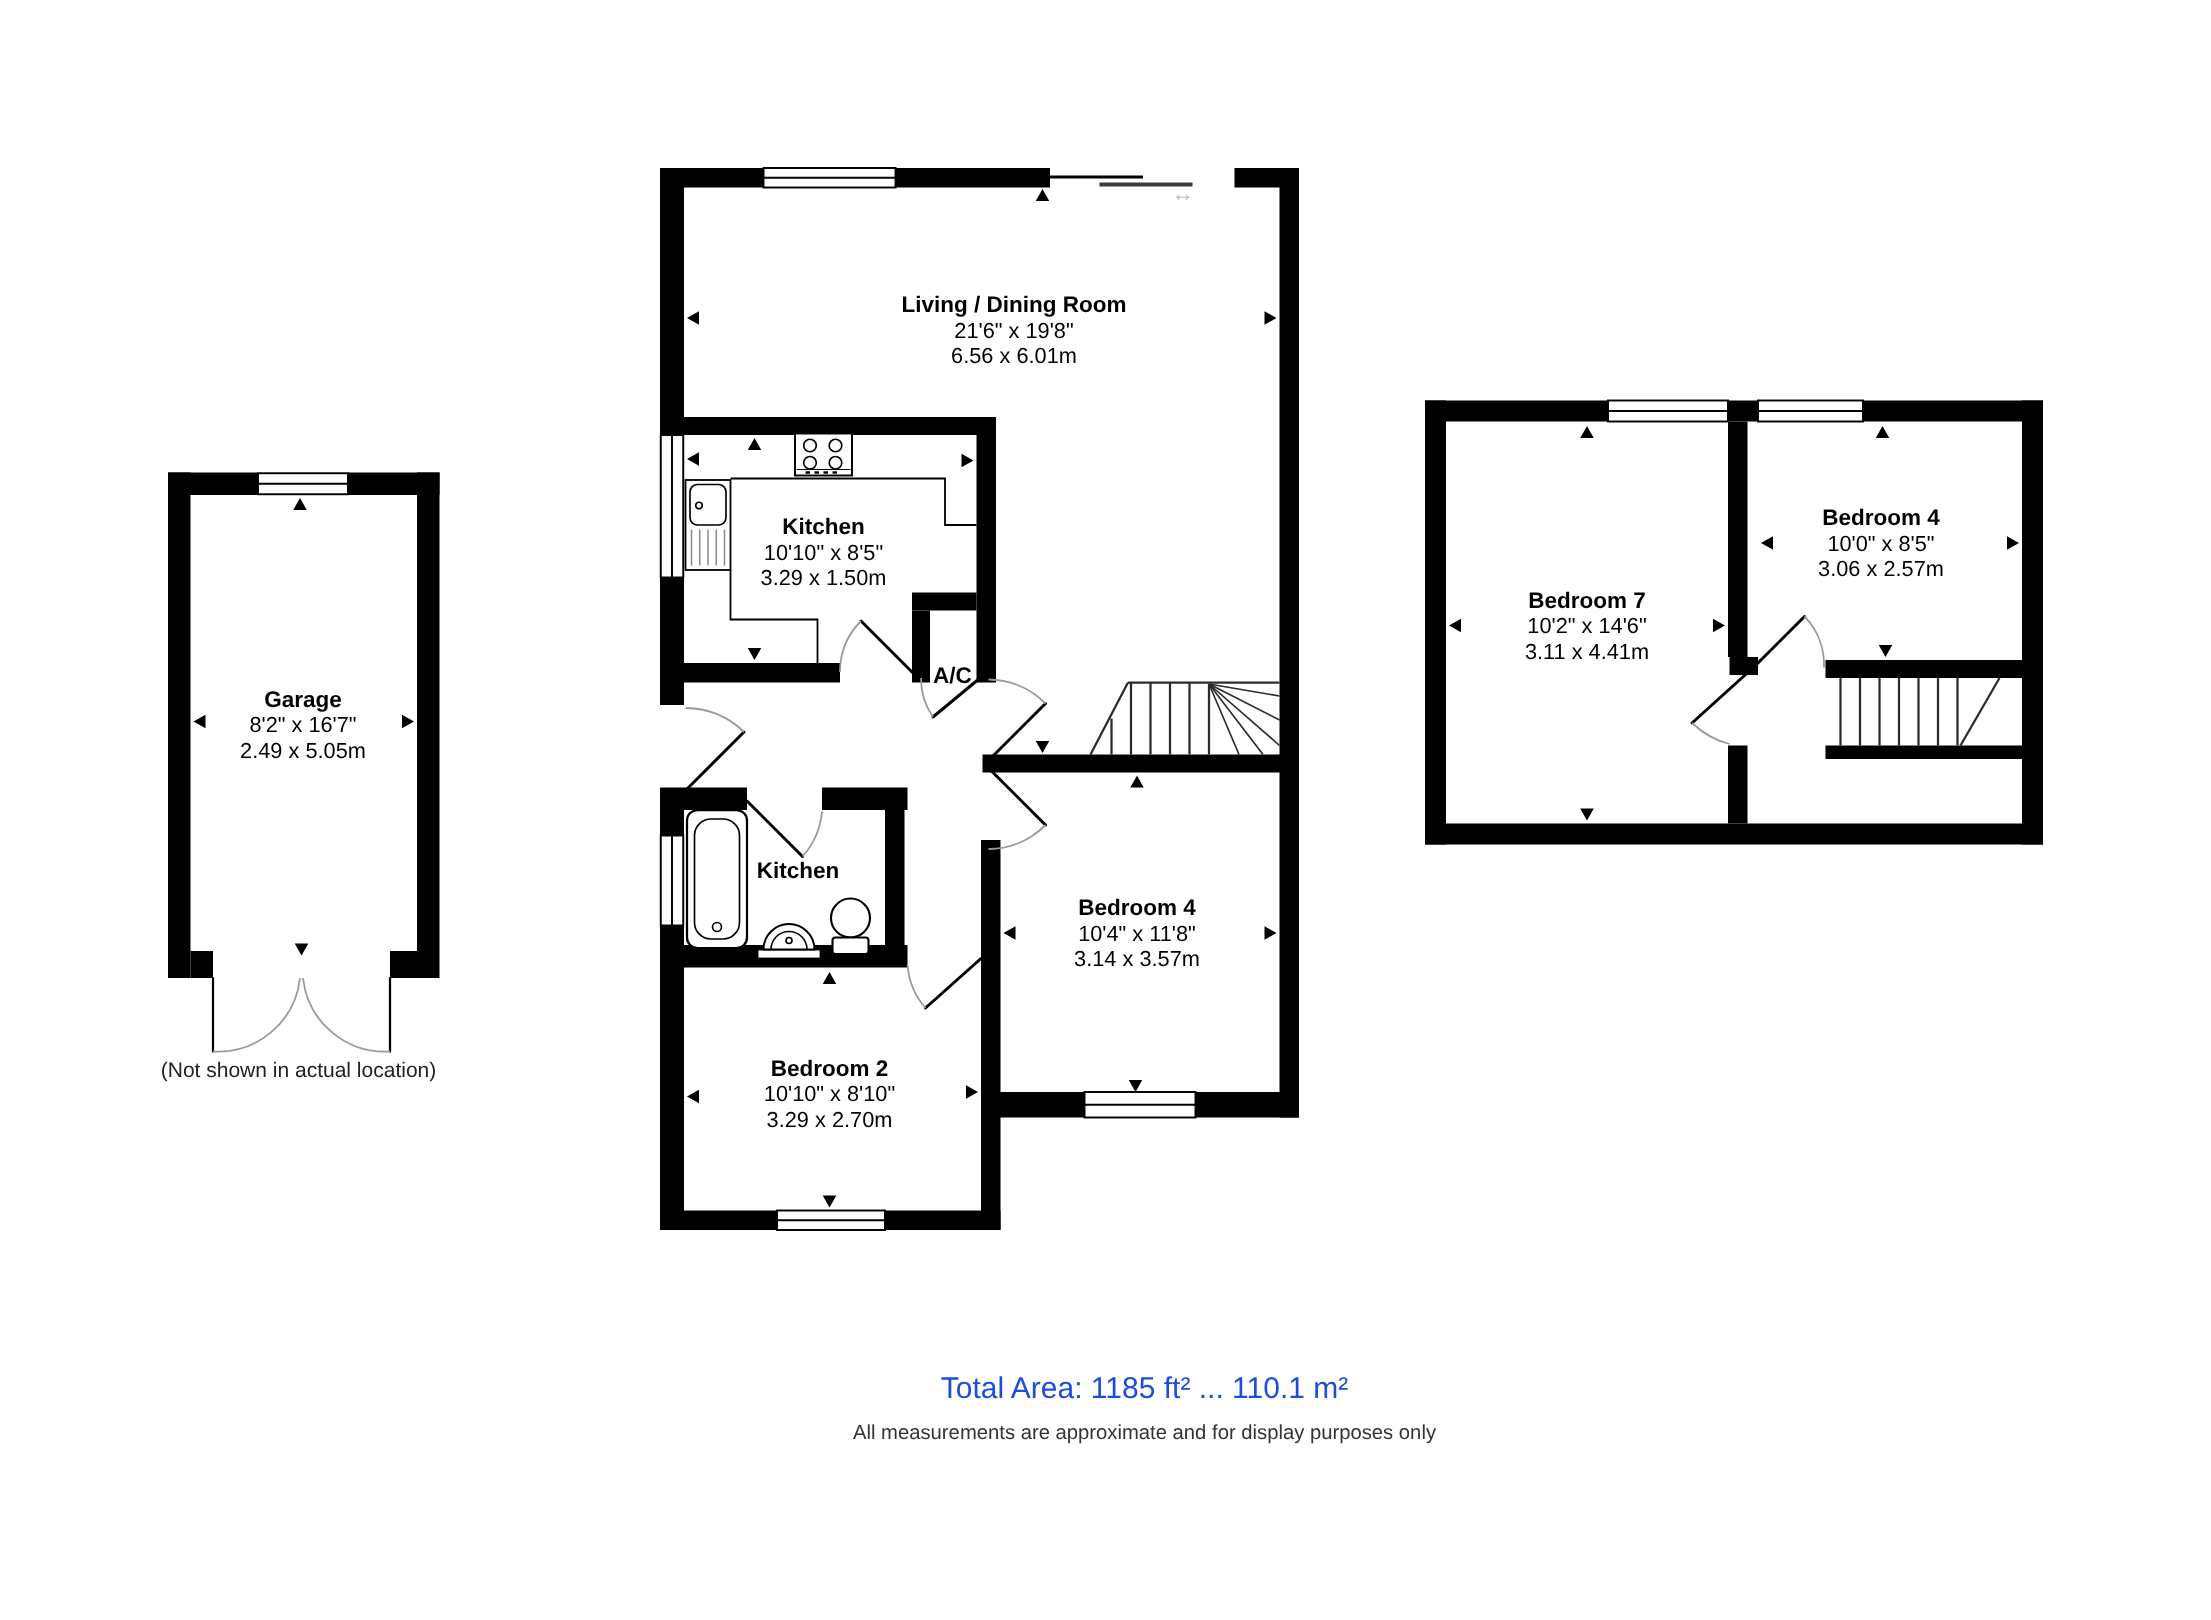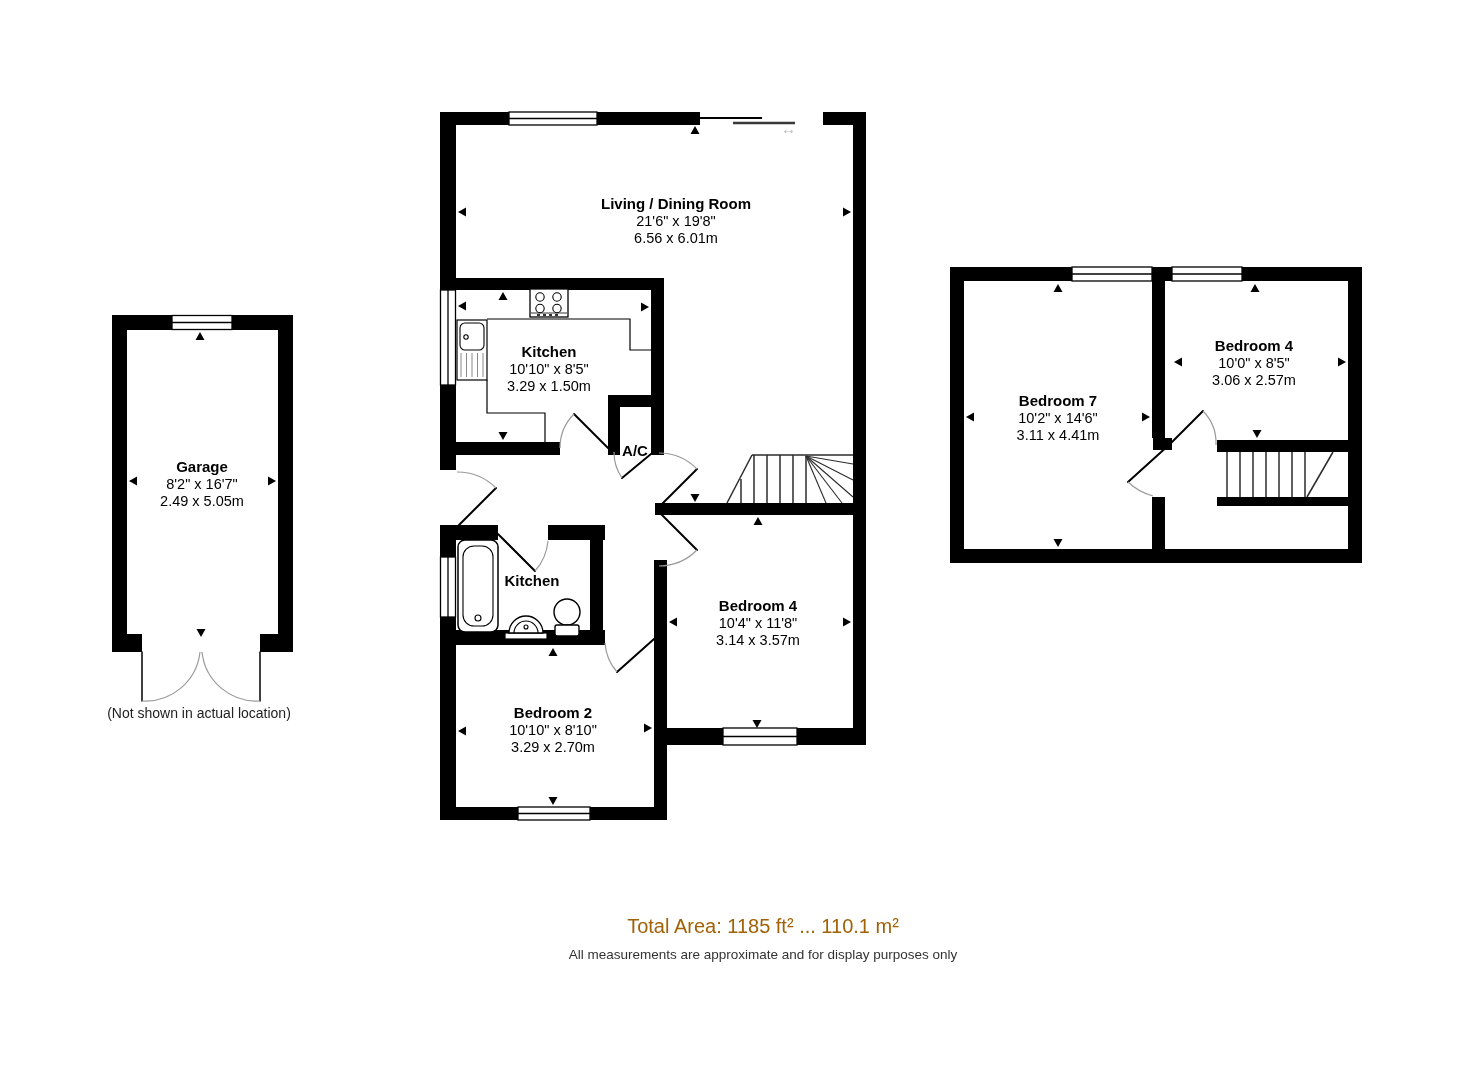--- a/index.html
+++ b/index.html
@@ -20,21 +20,21 @@
   .thin   { stroke:#000000; stroke-width:1.2; fill:none; }
   .drain  { stroke:#8a8a8a; stroke-width:1; }
   .mk     { fill:#000000; }
   .slide1 { stroke:#000000; stroke-width:2; }
   .slide2 { stroke:#3a3a3a; stroke-width:2.6; }
   .room-label { position:absolute; text-align:center; color:#000; }
   .rname  { font-weight:bold; font-size:15px; line-height:17.5px; white-space:nowrap; }
   .rdim   { font-size:14.5px; line-height:17.5px; white-space:nowrap; }
   .note   { position:absolute; text-align:center; font-size:14px; color:#222; white-space:nowrap; }
   .footer-total { position:absolute; left:413px; top:915px; width:700px; text-align:center;
-                  font-size:20px; color:#a16207; }
+                  font-size:20px; color:#1d4ed8; }
   .footer-disc  { position:absolute; left:413px; top:947px; width:700px; text-align:center;
                   font-size:13.5px; color:#333; }
   .slide-arrow { font-size:15px; fill:#b8b8b8; }
 </style>
 </head>
 <body>
 
 <svg id="plan-svg" width="1474" height="1080" viewBox="0 0 1474 1080">
 
   <g>

